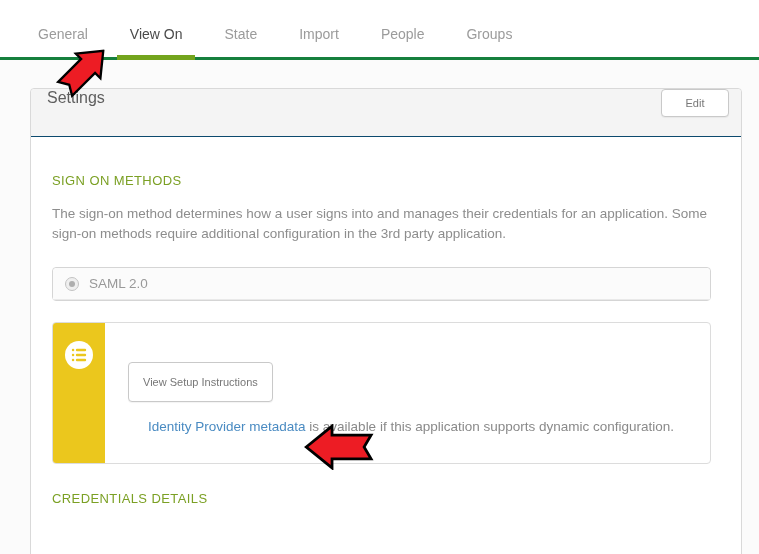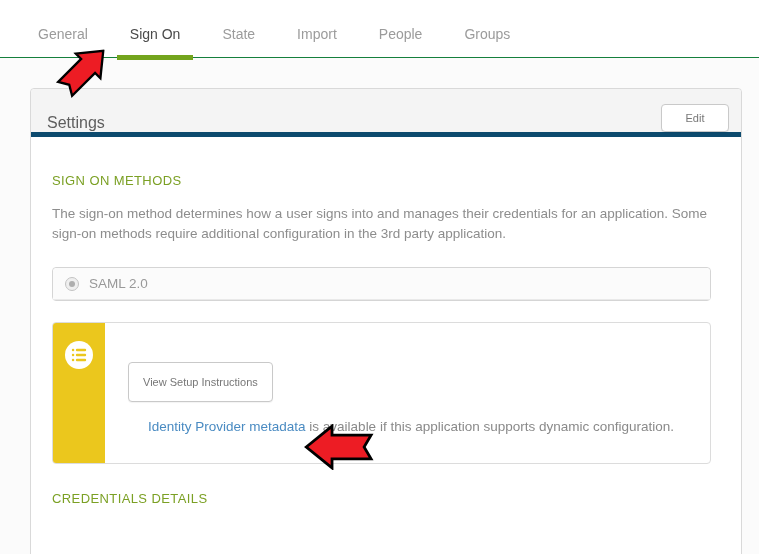--- a/index.html
+++ b/index.html
@@ -10,21 +10,21 @@
     overflow: hidden;
     background: #fbfbfb;
     font-family: "Liberation Sans", sans-serif;
     -webkit-font-smoothing: antialiased;
   }
 
   
   .tabbar {
     background: #ffffff;
     padding: 26px 0 0 25px;
-    border-bottom: 1px solid #15803d;
+    border-bottom: 3px solid #15803d;
     display: flex;
     position: relative;
     z-index: 1;
   }
   .tab {
     padding: 0 13px 15px;
     margin-right: 16px;
     font-size: 14px;
     color: #9b9b9b;
     position: relative;
@@ -52,24 +52,24 @@
     left: 30px; top: 88px;
     width: 712px;
     bottom: -12px;
     background: #ffffff;
     border: 1px solid #d9d9d9;
     border-radius: 4px 4px 0 0;
   }
   .panel-header {
     height: 48px;
     background: #f4f4f4;
-    border-bottom: 5px solid #0c4a6e;
+    border-bottom: 1px solid #0c4a6e;
     border-radius: 4px 4px 0 0;
     display: flex;
-    align-items: flex-end;
+    align-items: flex-start;
     padding: 0 12px 0 16px;
   }
   .panel-title { flex: 1; font-size: 16px; color: #5e5e5e; }
   .btn {
     background: #ffffff;
     border: 1px solid #c9c9c9;
     border-radius: 4px;
     color: #777777;
     font-size: 11px;
     font-family: "Liberation Sans", sans-serif;
@@ -176,21 +176,21 @@
     color: #7ba024;
     margin: 27px 0 0 0;
     font-weight: 400;
   }
 </style>
 </head>
 <body>
 
 <div class="tabbar">
   <div class="tab">General</div>
-  <div class="tab active">Sign On</div>
+  <div class="tab active">View On</div>
   <div class="tab">State</div>
   <div class="tab">Import</div>
   <div class="tab">People</div>
   <div class="tab">Groups</div>
 </div>
 
 <div class="annot-arrow arrow-tab">
   <svg viewBox="0 0 100 66">
     <polygon points="3,33 40,3 40,16 96,16 86,33 96,50 40,50 40,63" fill="#ed1c24" stroke="#000000" stroke-width="4" stroke-linejoin="miter"></polygon>
   </svg>

